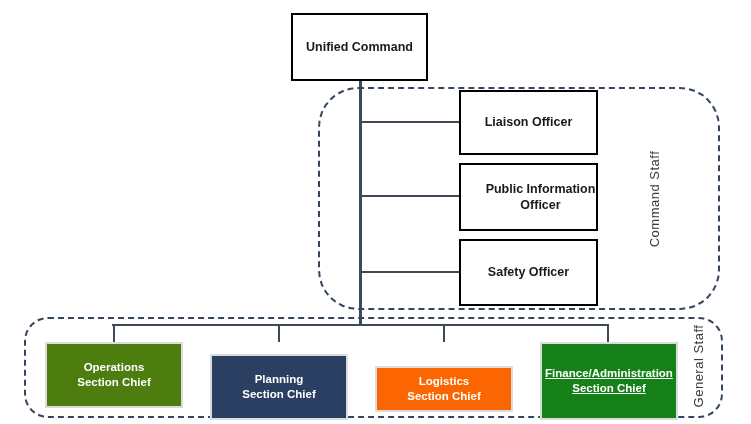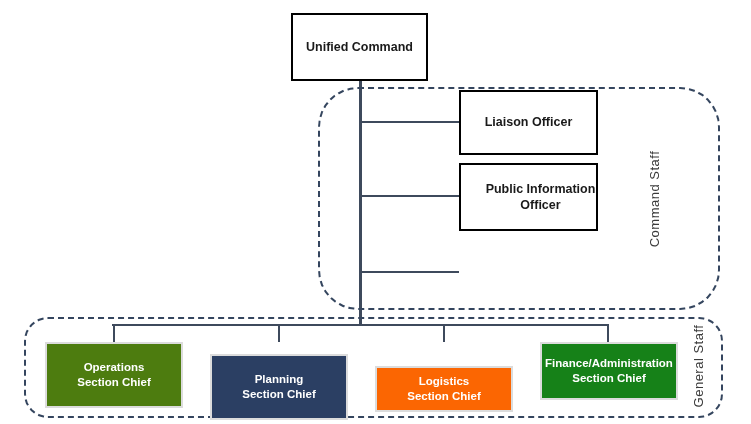--- a/index.html
+++ b/index.html
@@ -30,21 +30,21 @@
   
   #unified-command{left:291px;top:13px;width:137px;height:68px;}
   #cs-group{left:318px;top:87px;width:402px;height:223px;border-radius:40px;}
   #gs-group{left:24px;top:317px;width:699px;height:101px;border-radius:24px;}
   #box-liaison{left:459px;top:90px;width:139px;height:65px;}
   #box-pio{left:459px;top:163px;width:139px;height:68px;padding-left:24px;}
   #box-safety{left:459px;top:239px;width:139px;height:67px;}
   #box-ops{left:45px;top:342px;width:138px;height:66px;}
   #box-plan{left:210px;top:354px;width:138px;height:66px;}
   #box-log{left:375px;top:342px;width:138px;height:46px;margin-top:24px;}
-  #box-fin{left:540px;top:342px;width:138px;height:58px;}
+  #box-fin{left:540px;top:342px;width:138px;height:78px;text-decoration:underline;}
   #cs-label{left:597px;top:189px;width:120px;height:20px;}
   #gs-label{left:646px;top:356px;width:110px;height:20px;}
   #line-main{left:359px;top:81px;width:3px;height:245px;}
   #line-liaison{left:361px;top:121px;width:98px;height:2px;}
   #line-pio{left:361px;top:195px;width:98px;height:2px;}
   #line-safety{left:361px;top:271px;width:98px;height:2px;}
   #line-bottom{left:112px;top:324px;width:497px;height:2px;}
   #stub-ops{left:113px;top:324px;width:2px;height:18px;}
   #stub-plan{left:278px;top:324px;width:2px;height:18px;}
   #stub-log{left:443px;top:324px;width:2px;height:18px;}
@@ -68,20 +68,21 @@
   <div class="group" id="cs-group"></div>
   <div class="group" id="gs-group"></div>
   <div class="group-label" id="cs-label">Command Staff</div>
   <div class="group-label" id="gs-label">General Staff</div>
 
   <div class="node white-node" id="unified-command">Unified Command</div>
 
   <div class="node white-node" id="box-liaison">Liaison Officer</div>
   <div class="node white-node" id="box-pio">Public Information
 Officer</div>
+  <div class="node white-node" id="box-safety">Safety Officer</div>
 
   <div class="node color-node" id="box-ops" style="background-color: #4d7c0f;">Operations
 Section Chief</div>
   <div class="node color-node" id="box-plan" style="background-color: rgb(43, 63, 99);">Planning
 Section Chief</div>
   <div class="node color-node" id="box-log" style="background-color: rgb(251, 102, 2);">Logistics
 Section Chief</div>
   <div class="node color-node" id="box-fin" style="background-color: rgb(22, 129, 24);">Finance/Administration
 Section Chief</div>
 

